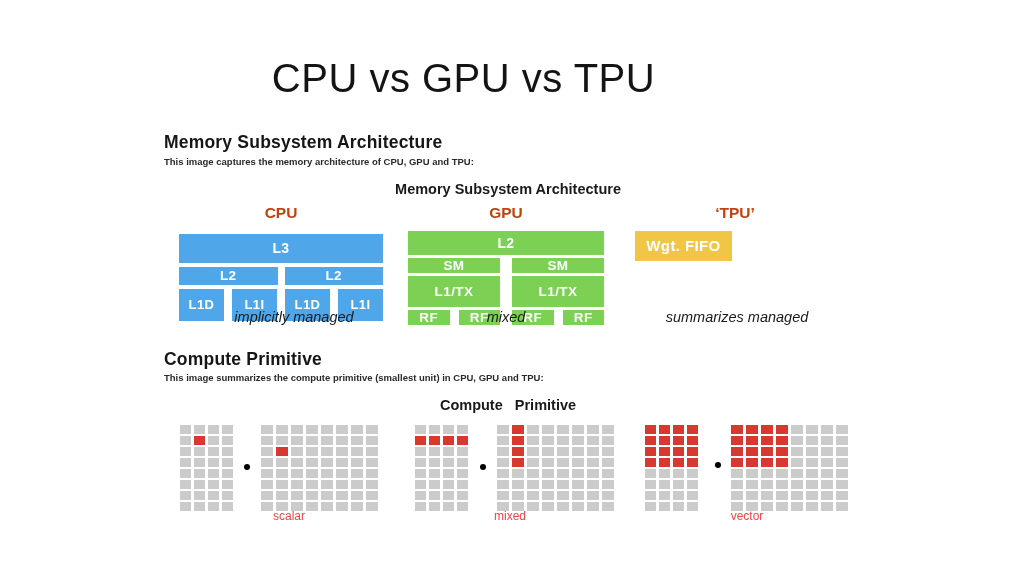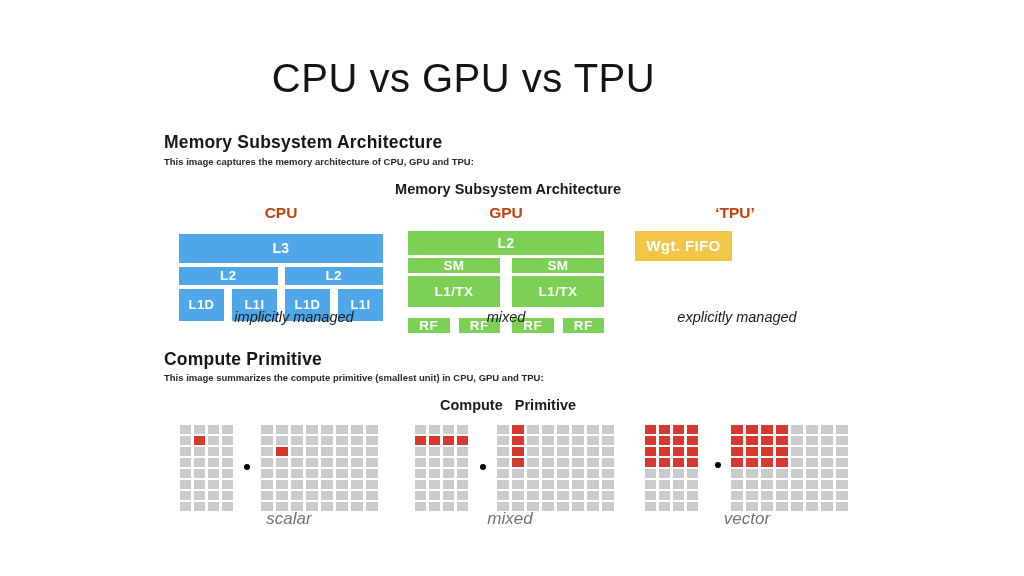--- a/index.html
+++ b/index.html
@@ -39,40 +39,40 @@
   .cpu-row2{display:flex;gap:7px;height:18px;margin-bottom:4px;}
   .cpu-row2 .blk{flex:1;font-size:13.5px;}
   .cpu-row3{display:flex;gap:8px;height:32px;}
   .cpu-row3 .blk{flex:1;font-size:13px;}
   .gpu-col{left:408px;top:231px;width:196px;}
   .gpu-l2{height:24px;font-size:14px;margin-bottom:3px;}
   .gpu-row{display:flex;gap:12px;margin-bottom:3px;}
   .gpu-row .blk{flex:1;font-size:13.5px;}
   .gpu-row.sm{height:15px;}
   .gpu-row.l1tx{height:31px;}
-  .gpu-row.rf{height:31px;margin-bottom:4px;align-items:center;}
+  .gpu-row.rf{height:15px;margin-bottom:4px;}
   .rf-pair{flex:1;display:flex;gap:9px;}
   .rf-pair .blk{flex:1;font-size:13.5px;}
   .tpu-col{left:635px;top:231px;width:200px;height:77px;display:flex;gap:7px;}
   .tpu-left{width:96px;height:77px;font-size:13.5px;}
   .tpu-right{width:97px;display:flex;flex-direction:column;}
   .tpu-wgt{height:30px;font-size:15px;margin-bottom:4px;}
   .tpu-accum{flex:1;font-size:13px;}
   .caption{top:309px;transform:translateX(-50%);font-style:italic;font-size:14.5px;color:#1a1a1a;white-space:nowrap;}
   .cap-cpu{left:265px;margin-left:29px;}
   .cap-gpu{left:506px;}
   .cap-tpu{left:737px;}
   
   .grid{display:grid;gap:2px 3px;}
   .grid.cols-4{grid-template-columns:repeat(4,11px);grid-auto-rows:9px;}
   .grid.cols-8{grid-template-columns:repeat(8,12px);grid-auto-rows:9px;}
   .cell{background:var(--gray);}
   .cell.red{background:var(--red);}
   .dot{width:6px;height:6px;border-radius:50%;background:#000;}
-  .prim-label{top:509px;transform:translateX(-50%);font-style:italic;font-size:17px;color:#737373;}
+  .prim-label{top:509px;transform:translateX(-50%);font-size:12px;color:#ef4444;}
 </style>
 </head>
 <body>
 
 <div class="slide">
 
   <div class="abs slide-title">CPU vs GPU vs TPU</div>
 
   <div class="abs sec-heading mem">Memory Subsystem Architecture</div>
   <div class="abs sec-sub mem">This image captures the memory architecture of CPU, GPU and TPU:</div>
@@ -119,21 +119,21 @@
   </div>
 
   <div class="abs tpu-col">
     <div class="tpu-right">
       <div class="blk yellow tpu-wgt">Wgt. FIFO</div>
     </div>
   </div>
 
   <div class="abs caption cap-cpu">implicitly managed</div>
   <div class="abs caption cap-gpu">mixed</div>
-  <div class="abs caption cap-tpu">explicitly managed</div>
+  <div class="abs caption cap-tpu">summarizes managed</div>
 
   <div class="abs sec-heading comp">Compute Primitive</div>
   <div class="abs sec-sub comp">This image summarizes the compute primitive (smallest unit) in CPU, GPU and TPU:</div>
   <div class="abs fig-title comp">Compute Primitive</div>
 
   <div class="abs grid cols-4" style="left:180px;top:425px;">
       <div class="cell"></div>
       <div class="cell"></div>
       <div class="cell"></div>
       <div class="cell"></div>

